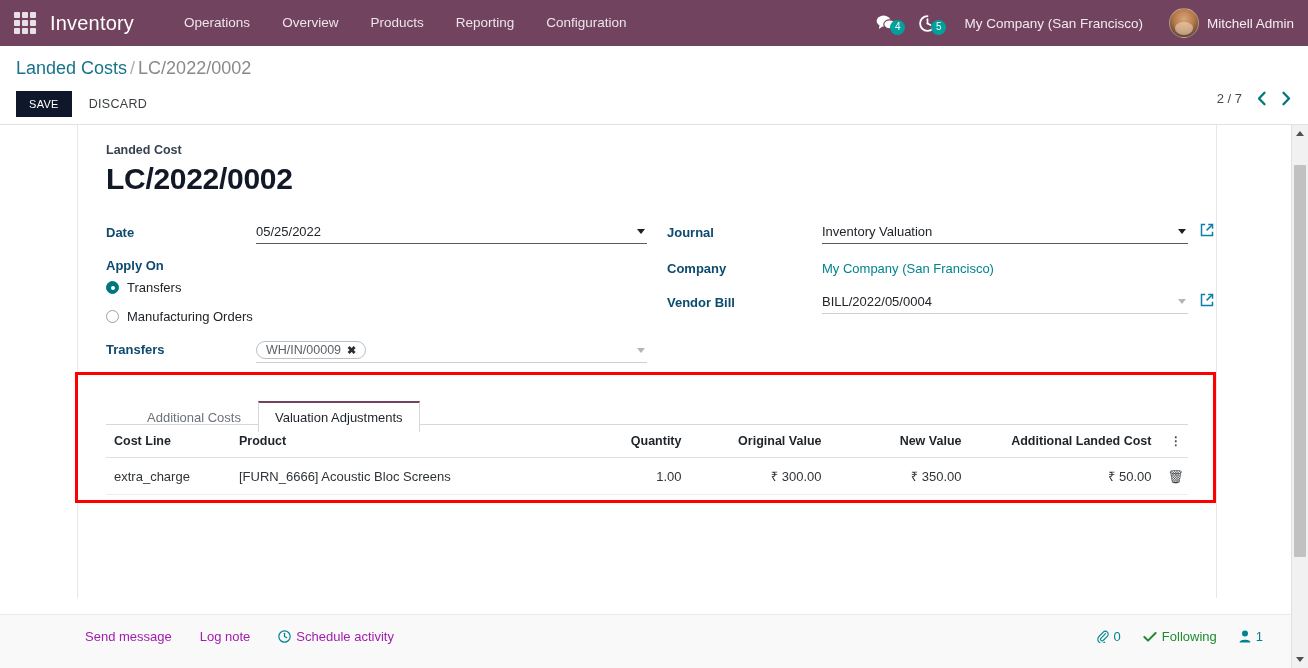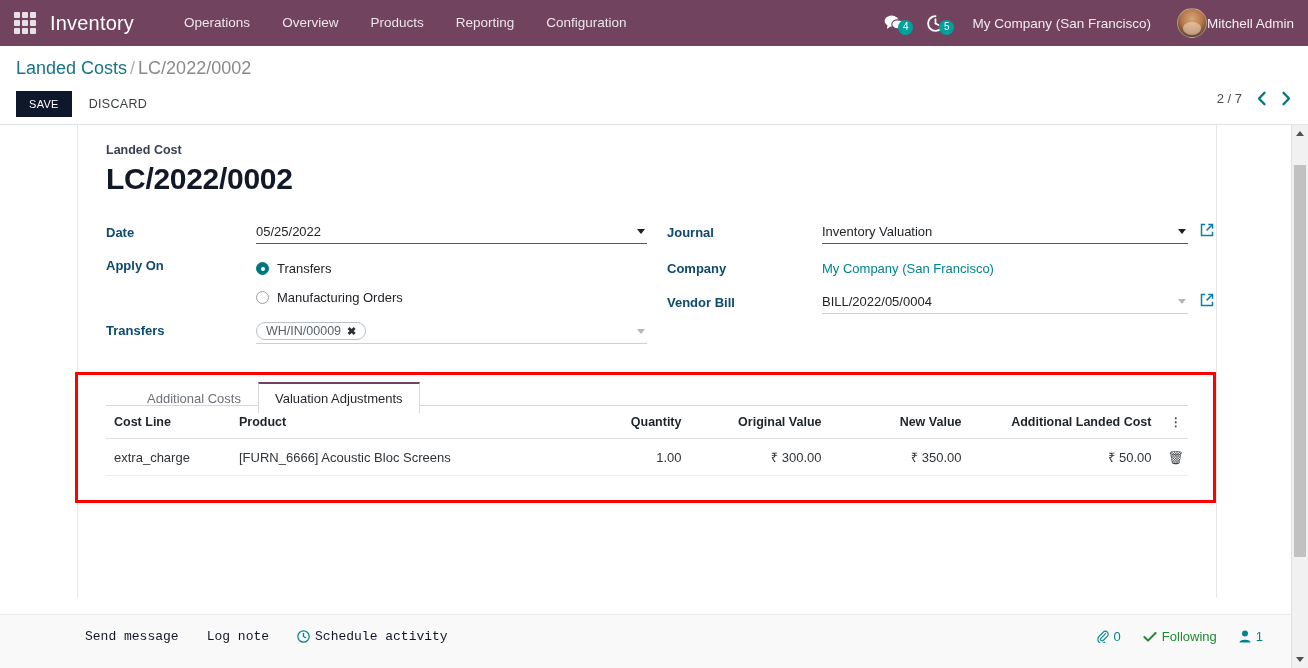--- a/index.html
+++ b/index.html
@@ -26,21 +26,21 @@
   .menu-item { font-size: 13.5px; color: #ece5ea; padding: 0 16px; cursor: pointer;
     line-height: 46px; white-space: nowrap; }
   .nav-right { margin-left: auto; display: flex; align-items: center; gap: 0; }
   .nav-icon-wrap { position: relative; padding: 0 11px; cursor: pointer; display:flex; align-items:center; }
   .badge-count {
     position: absolute; top: 6px; right: 2px; background: #00a09d; color: #fff;
     font-size: 10px; line-height: 14px; min-width: 15px; height: 15px;
     border-radius: 8px; text-align: center; padding: 0 3px; font-weight: 500;
   }
   .company-name { font-size: 13.5px; color: #f0eaee; padding: 0 16px; cursor: pointer; }
-  .user-block { display: flex; align-items: center; padding-left: 10px; cursor: pointer; }
+  .user-block { display: flex; align-items: center; gap: 8px; padding-left: 10px; cursor: pointer; }
   .avatar { width: 30px; height: 30px; border-radius: 50%; overflow:hidden;
     background: radial-gradient(circle at 50% 35%, #d8a57a 0%, #b5784a 45%, #6b4a34 75%, #3b2a20 100%);
     border: 1px solid rgba(255,255,255,.35); position: relative; }
   .avatar::after { content:""; position:absolute; left:18%; top:48%; width:64%; height:46%;
     background: #f2d9c0; border-radius: 45% 45% 50% 50%; opacity:.55; }
   .user-name { font-size: 13.5px; color: #f3eef1; }
 
   
   .control-panel { background: #ffffff; padding: 10px 16px 0 16px; position: relative;
     border-bottom: 1px solid #dee2e6; height: 79px; }
@@ -125,22 +125,22 @@
   .row-pad { height: 55px; }
 
   
   .redbox { position: absolute; left: 75px; top: 247px; width: 1141px; height: 131px;
      border: 3px solid #fe0000; pointer-events: none; z-index: 5; }
 
   
   .chatter { position: absolute; left: 0; right: 17px; top: 489px; height: 60px;
      background: #f9f9f9; border-top: 1px solid #eaeaea; }
   .chatter-inner { padding: 14px 28px 0 85px; display: flex; align-items: center; }
-  .ch-btn { font-size: 13px; color: #0f172a; margin-right: 28px; cursor: pointer;
-     display: flex; align-items: center; gap: 5px; font-family: Liberation Mono, monospace; }
+  .ch-btn { font-size: 13px; color: #a21caf; margin-right: 28px; cursor: pointer;
+     display: flex; align-items: center; gap: 5px; }
   .ch-right { margin-left: auto; display: flex; align-items: center; gap: 22px; }
   .ch-stat { font-size: 13px; color: #00848f; display: flex; align-items: center; gap: 5px; cursor: pointer; }
   .ch-stat.follow { color: #1f8a2f; }
 
   
   .vscroll { position: absolute; right: 0; top: 125px; width: 17px; bottom: 0;
      background: #f1f1f1; border-left: 1px solid #e0e0e0; }
   .vs-arrow { height: 17px; display: flex; align-items: center; justify-content: center;
      cursor: pointer; }
   .vs-arrow .tri-up { width:0;height:0;border-left:4px solid transparent;
@@ -239,21 +239,21 @@
         <div class="f-row">
           <div class="f-lbl">Date</div>
           <div class="f-val">
             <div class="input-line">
               <span>05/25/2022</span>
               <span class="caret"></span>
             </div>
           </div>
         </div>
 
-        <div class="f-row" style="margin-top:4px;">
+        <div class="f-row" style="margin-top:4px;flex-direction:column;">
           <div class="f-lbl">Apply On</div>
           <div class="f-val">
             <div class="radio-row">
               <span class="radio on"></span>
               <span class="radio-lbl">Transfers</span>
             </div>
             <div class="radio-row">
               <span class="radio"></span>
               <span class="radio-lbl">Manufacturing Orders</span>
             </div>

